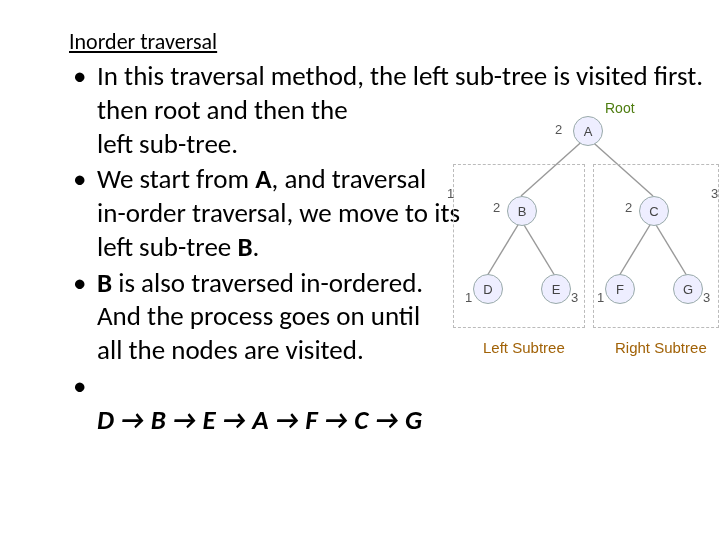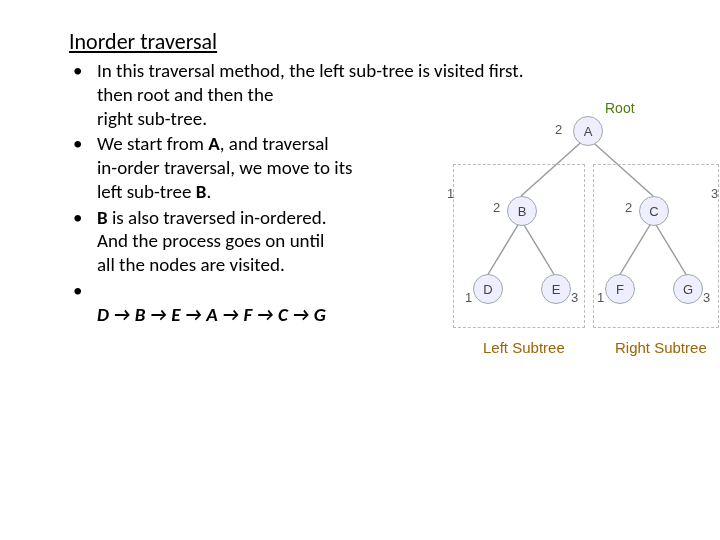--- a/index.html
+++ b/index.html
@@ -1,18 +1,18 @@
 <!DOCTYPE html>
 <html><head>
 <meta charset="utf-8">
 <style>
   html,body{margin:0;padding:0;width:720px;height:540px;background:#fff;font-family:"Calibri","Segoe UI",sans-serif;color:#000;}
   .slide{position:relative;width:720px;height:388px;box-sizing:border-box;padding:28px 36px;margin-left:33px;}
   .title{font-size:22px;text-decoration:underline;margin:0 0 4px 0;}
-  .bullets{margin:0;padding:0;list-style:none;font-size:19px;line-height:1.25;}
+  .bullets{margin:0;padding:0;list-style:none;font-size:27px;line-height:1.25;}
   .bullets>li{position:relative;padding-left:28px;margin-top:2px;}
   .bullets>li::before{content:"•";position:absolute;left:4px;top:0;}
   .cont{display:block;padding-left:0;}
   .bold{font-weight:bold;}
   .boldital{font-weight:bold;font-style:italic;}
   .output-bullet{margin-top:32px;}
   
   .tree{position:absolute;right:32px;top:96px;width:274px;height:270px;font-family:Arial,sans-serif;color:#666;}
   .tree svg{position:absolute;left:0;top:0;}
   .nlabel{position:absolute;font-size:14px;color:#4d7c0f;}
@@ -27,21 +27,21 @@
 <body>
 
 <div class="slide">
 
   <p class="title">Inorder  traversal</p>
 
   <ul class="bullets">
     <li>
       <span>In this traversal method, the left sub-tree is visited first.</span><br>
       <span class="cont">then root and then the</span>
-      <span class="cont">right sub-tree.</span>
+      <span class="cont">left sub-tree.</span>
     </li>
     <li>
       <span>We start from </span><span class="bold">A</span><span>, and traversal</span><br>
       <span class="cont">in-order traversal, we move to its</span>
       <span class="cont"><span>left sub-tree </span><span class="bold">B</span><span>.</span></span>
     </li>
     <li>
       <span class="bold">B</span><span> is also traversed in-ordered.</span><br>
       <span class="cont">And the process goes on until</span>
       <span class="cont">all the nodes are visited.</span>

